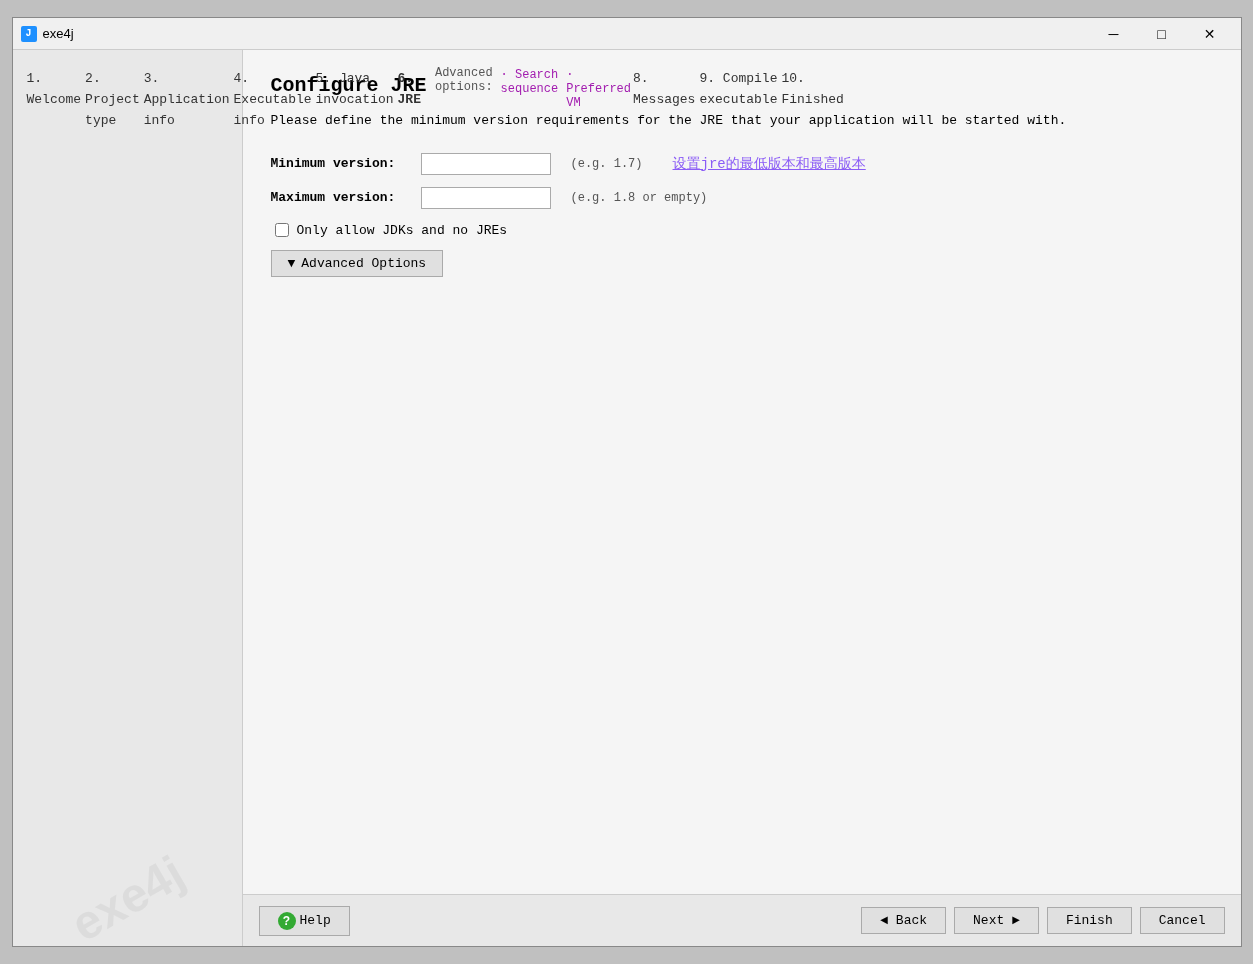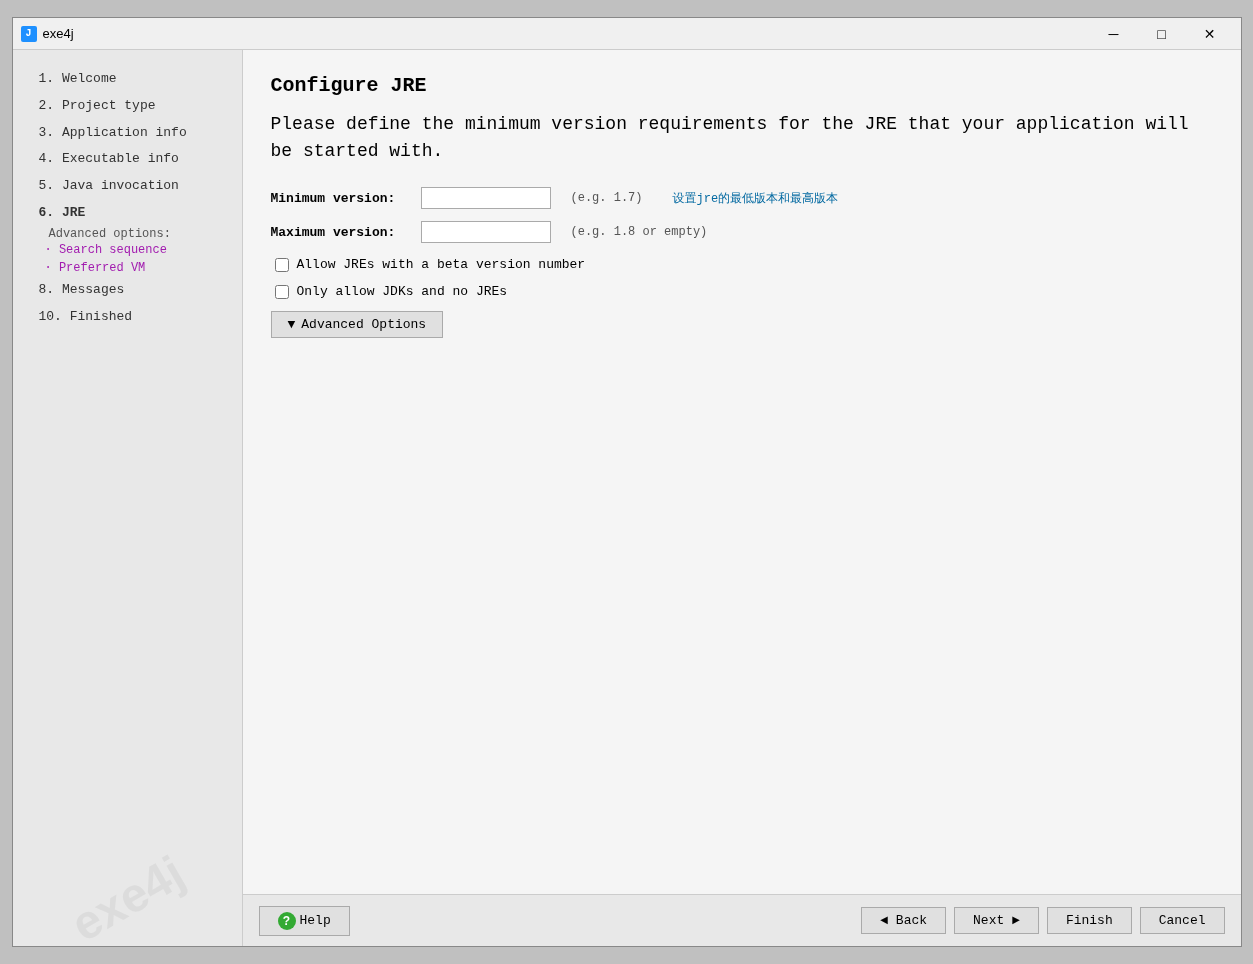--- a/index.html
+++ b/index.html
@@ -70,23 +70,23 @@
     }
     .content {
       display: flex;
       flex: 1;
       overflow: hidden;
     }
     .sidebar {
       width: 230px;
       background: #e8e8e8;
       border-right: 1px solid #ccc;
-      padding: 16px 24px;
-      display: flex;
-      flex-direction: column;
+      padding: 16px 12px;
+      display: flex;
+      flex-direction: row;
       position: relative;
     }
     .sidebar-item {
       padding: 3px 2px;
       font-size: 13px;
       color: #333;
       line-height: 1.6;
     }
     .sidebar-item.active {
       font-weight: bold;
@@ -128,21 +128,21 @@
       flex: 1;
       padding: 24px 28px;
     }
     .main-title {
       font-size: 20px;
       font-weight: bold;
       font-family: 'Courier New', Courier, monospace;
       margin-bottom: 14px;
     }
     .description {
-      font-size: 18px;
+      font-size: 13px;
       margin-bottom: 22px;
       line-height: 1.5;
     }
     .form-row {
       display: flex;
       align-items: center;
       margin-bottom: 12px;
       gap: 20px;
     }
     .form-label {
@@ -158,23 +158,24 @@
       background: white;
       padding: 2px 4px;
       font-size: 12px;
     }
     .form-hint {
       font-size: 12px;
       color: #555;
       font-family: 'Courier New', Courier, monospace;
     }
     .annotation {
-      font-size: 12px;
-      color: #0369a1;
+      font-size: 14px;
+      color: #8b5cf6;
       margin-left: 10px;
+      text-decoration: underline;
     }
     .checkbox-row {
       display: flex;
       align-items: center;
       gap: 8px;
       margin-bottom: 12px;
       padding-left: 4px;
     }
     .checkbox-row input[type="checkbox"] {
       width: 14px;
@@ -285,20 +286,23 @@
       <div class="sidebar-sub-item">
         <span>· Search sequence</span>
       </div>
       <div class="sidebar-sub-item">
         <span>· Preferred VM</span>
       </div>
       <div class="sidebar-item">
         <span>8.  Messages</span>
       </div>
       <div class="sidebar-item">
+        <span>9.  Compile executable</span>
+      </div>
+      <div class="sidebar-item">
         <span>10. Finished</span>
       </div>
       <div class="sidebar-watermark">exe4j</div>
     </div>
 
     <div class="main">
       <div class="main-content">
         <div class="main-title">Configure JRE</div>
         <div class="description">Please define the minimum version requirements for the JRE that your application will be started with.</div>
 
@@ -310,24 +314,20 @@
         </div>
 
         <div class="form-row">
           <span class="form-label">Maximum version:</span>
           <input class="form-input" type="text" value="" style="">
           <span class="form-hint">(e.g. 1.8 or empty)</span>
         </div>
 
         <div style="margin-top: 14px;">
           <div class="checkbox-row">
-            <input type="checkbox" id="allow-beta" style="">
-            <label class="checkbox-label" for="allow-beta">Allow JREs with a beta version number</label>
-          </div>
-          <div class="checkbox-row">
             <input type="checkbox" id="only-jdks" style="">
             <label class="checkbox-label" for="only-jdks">Only allow JDKs and no JREs</label>
           </div>
         </div>
 
         <button class="advanced-btn">
           <span>▼</span>
           <span>Advanced Options</span>
         </button>
       </div>

